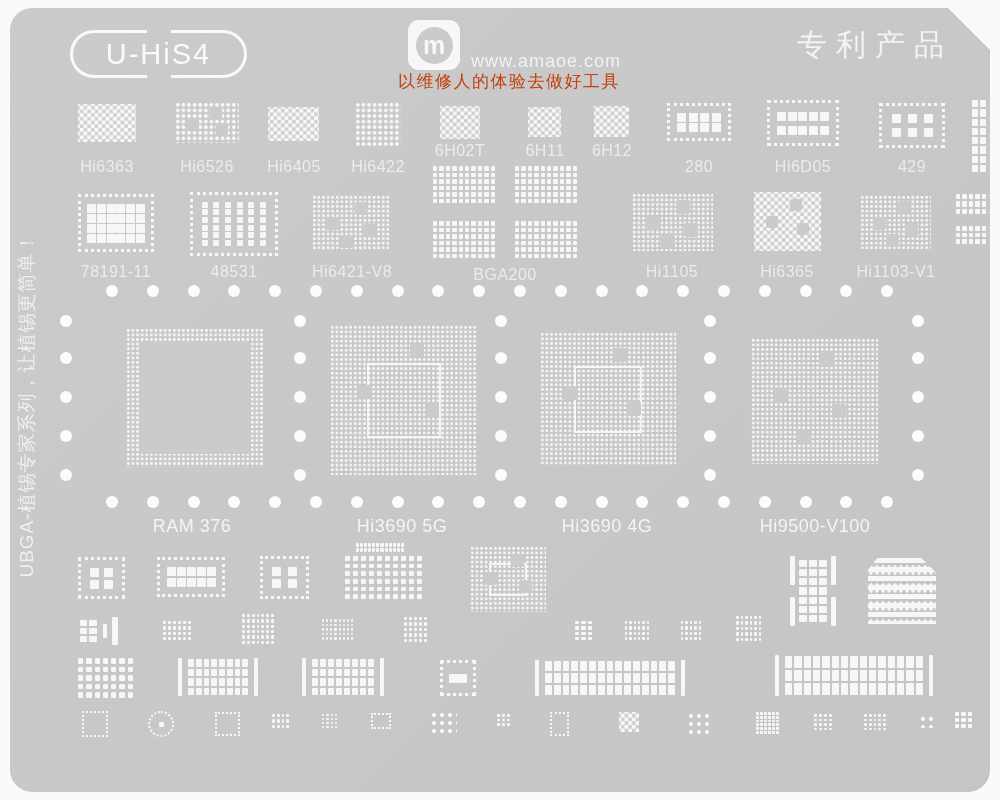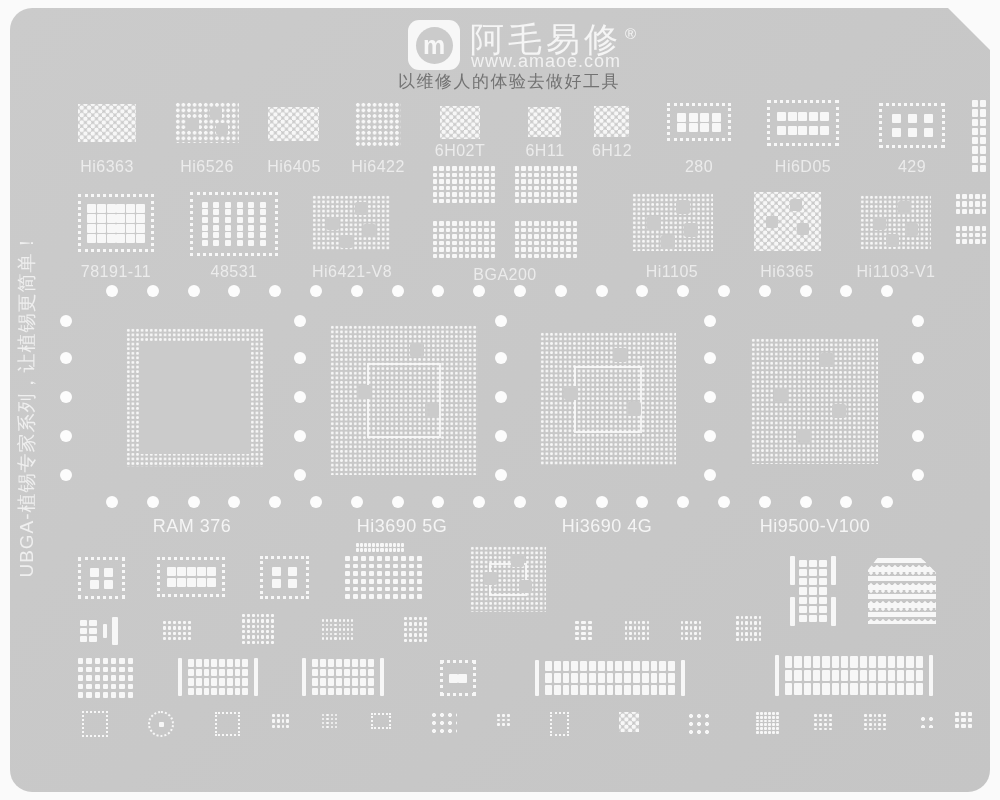--- a/index.html
+++ b/index.html
@@ -16,21 +16,21 @@
          color:#fafafa;font-size:29px;letter-spacing:2px;}
   .badge .gap{position:absolute;width:24px;height:6px;background:var(--plate,#cbcbcb);left:50%;transform:translateX(-50%);}
   .gap.t{top:-5px}.gap.b{bottom:-5px}
   .logo-box{position:absolute;left:408px;top:20px;width:52px;height:50px;background:#f7f7f7;
             border-radius:11px;display:flex;align-items:center;justify-content:center;}
   .logo-circle{width:37px;height:37px;border-radius:50%;background:var(--plate,#cbcbcb);color:#f7f7f7;
                display:flex;align-items:center;justify-content:center;font-weight:bold;font-size:25px;}
   .brand-name{position:absolute;left:470px;top:17px;font-size:34px;color:#f5f5f5;letter-spacing:4px;white-space:nowrap;}
   .brand-name sup{font-size:15px;letter-spacing:0;margin-left:3px;}
   .brand-site{position:absolute;left:471px;top:51px;font-size:18px;color:#f1f1f1;letter-spacing:1px;}
-  .brand-slogan{position:absolute;left:398px;top:70px;font-size:17px;color:#737373;letter-spacing:1.5px;white-space:nowrap;}
+  .brand-slogan{position:absolute;left:398px;top:70px;font-size:17px;color:#c2410c;letter-spacing:1.5px;white-space:nowrap;}
   .patent-title{position:absolute;left:797px;top:25px;font-size:30px;color:#f3f3f3;letter-spacing:9px;white-space:nowrap;}
   .patent-number{position:absolute;left:801px;top:62px;font-size:20px;color:#efefef;letter-spacing:1px;}
   .side-text{position:absolute;left:-188px;top:392px;width:430px;height:26px;text-align:center;
              transform:rotate(-90deg);font-size:19px;color:#efefef;letter-spacing:1px;white-space:nowrap;}
   .footer-text{position:absolute;left:0;top:750px;width:1000px;text-align:center;font-size:27px;
                color:#f3f3f3;letter-spacing:1px;}
   
   .pattern{position:absolute;box-sizing:border-box;}
   .dots-fine{background-image:radial-gradient(circle,var(--dot,#f7f7f7) 1.1px,rgba(0,0,0,0) 1.7px);background-size:4.6px 4.6px;}
   .dots-med{background-image:radial-gradient(circle,var(--dot,#f7f7f7) 1.5px,rgba(0,0,0,0) 2.1px);background-size:5.6px 5.6px;}
@@ -64,30 +64,33 @@
   .wm-sub{position:absolute;left:56px;top:39px;font-size:10px;font-weight:bold;letter-spacing:2.4px;
           color:var(--wm-sub,#cdc35f);white-space:nowrap;}
 </style>
 </head>
 <body>
 
 <div class="stage" style="--plate: #cbcbcb; --plate2: #c5c5c5; --dot: #f7f7f7; --wm-box: #e9e17c; --wm-text: #a8a8a8; --wm-sub: #cdc35f; background: rgb(250, 250, 250);">
   <div class="plate"></div>
   <div class="chamfer"></div>
 
+  <div class="badge">
+    <span>U-HiS4</span>
+    <div class="gap t"></div>
+    <div class="gap b"></div>
+  </div>
 
   <div class="logo-box">
     <div class="logo-circle">m</div>
   </div>
-  <div class="brand-name">
-    <span>阿毛易修</span><sup>®</sup>
-  </div>
   <div class="brand-site">www.amaoe.com</div>
   <div class="brand-slogan">以维修人的体验去做好工具</div>
 
+  <div class="patent-title">专利产品</div>
 
   <div class="side-text">UBGA-植锡专家系列，让植锡更简单！</div>
 
   <div id="chips-layer">
       <div class="pattern dots-checker" style="left: 78px; top: 104px; width: 58px; height: 38px; position: absolute;"></div>
       <div class="chip-label" style="left: 107px; top: 158px;">Hi6363</div>
       <div class="pattern dots-med" style="left: 175px; top: 102px; width: 64px; height: 41px; position: absolute;">
         <div class="patch" style="left: 35px; top: 5px; width: 12px; height: 12px;"></div>
         <div class="patch" style="left: 12px; top: 16px; width: 12px; height: 12px;"></div>
         <div class="patch" style="left: 41px; top: 21px; width: 12px; height: 12px;"></div>

